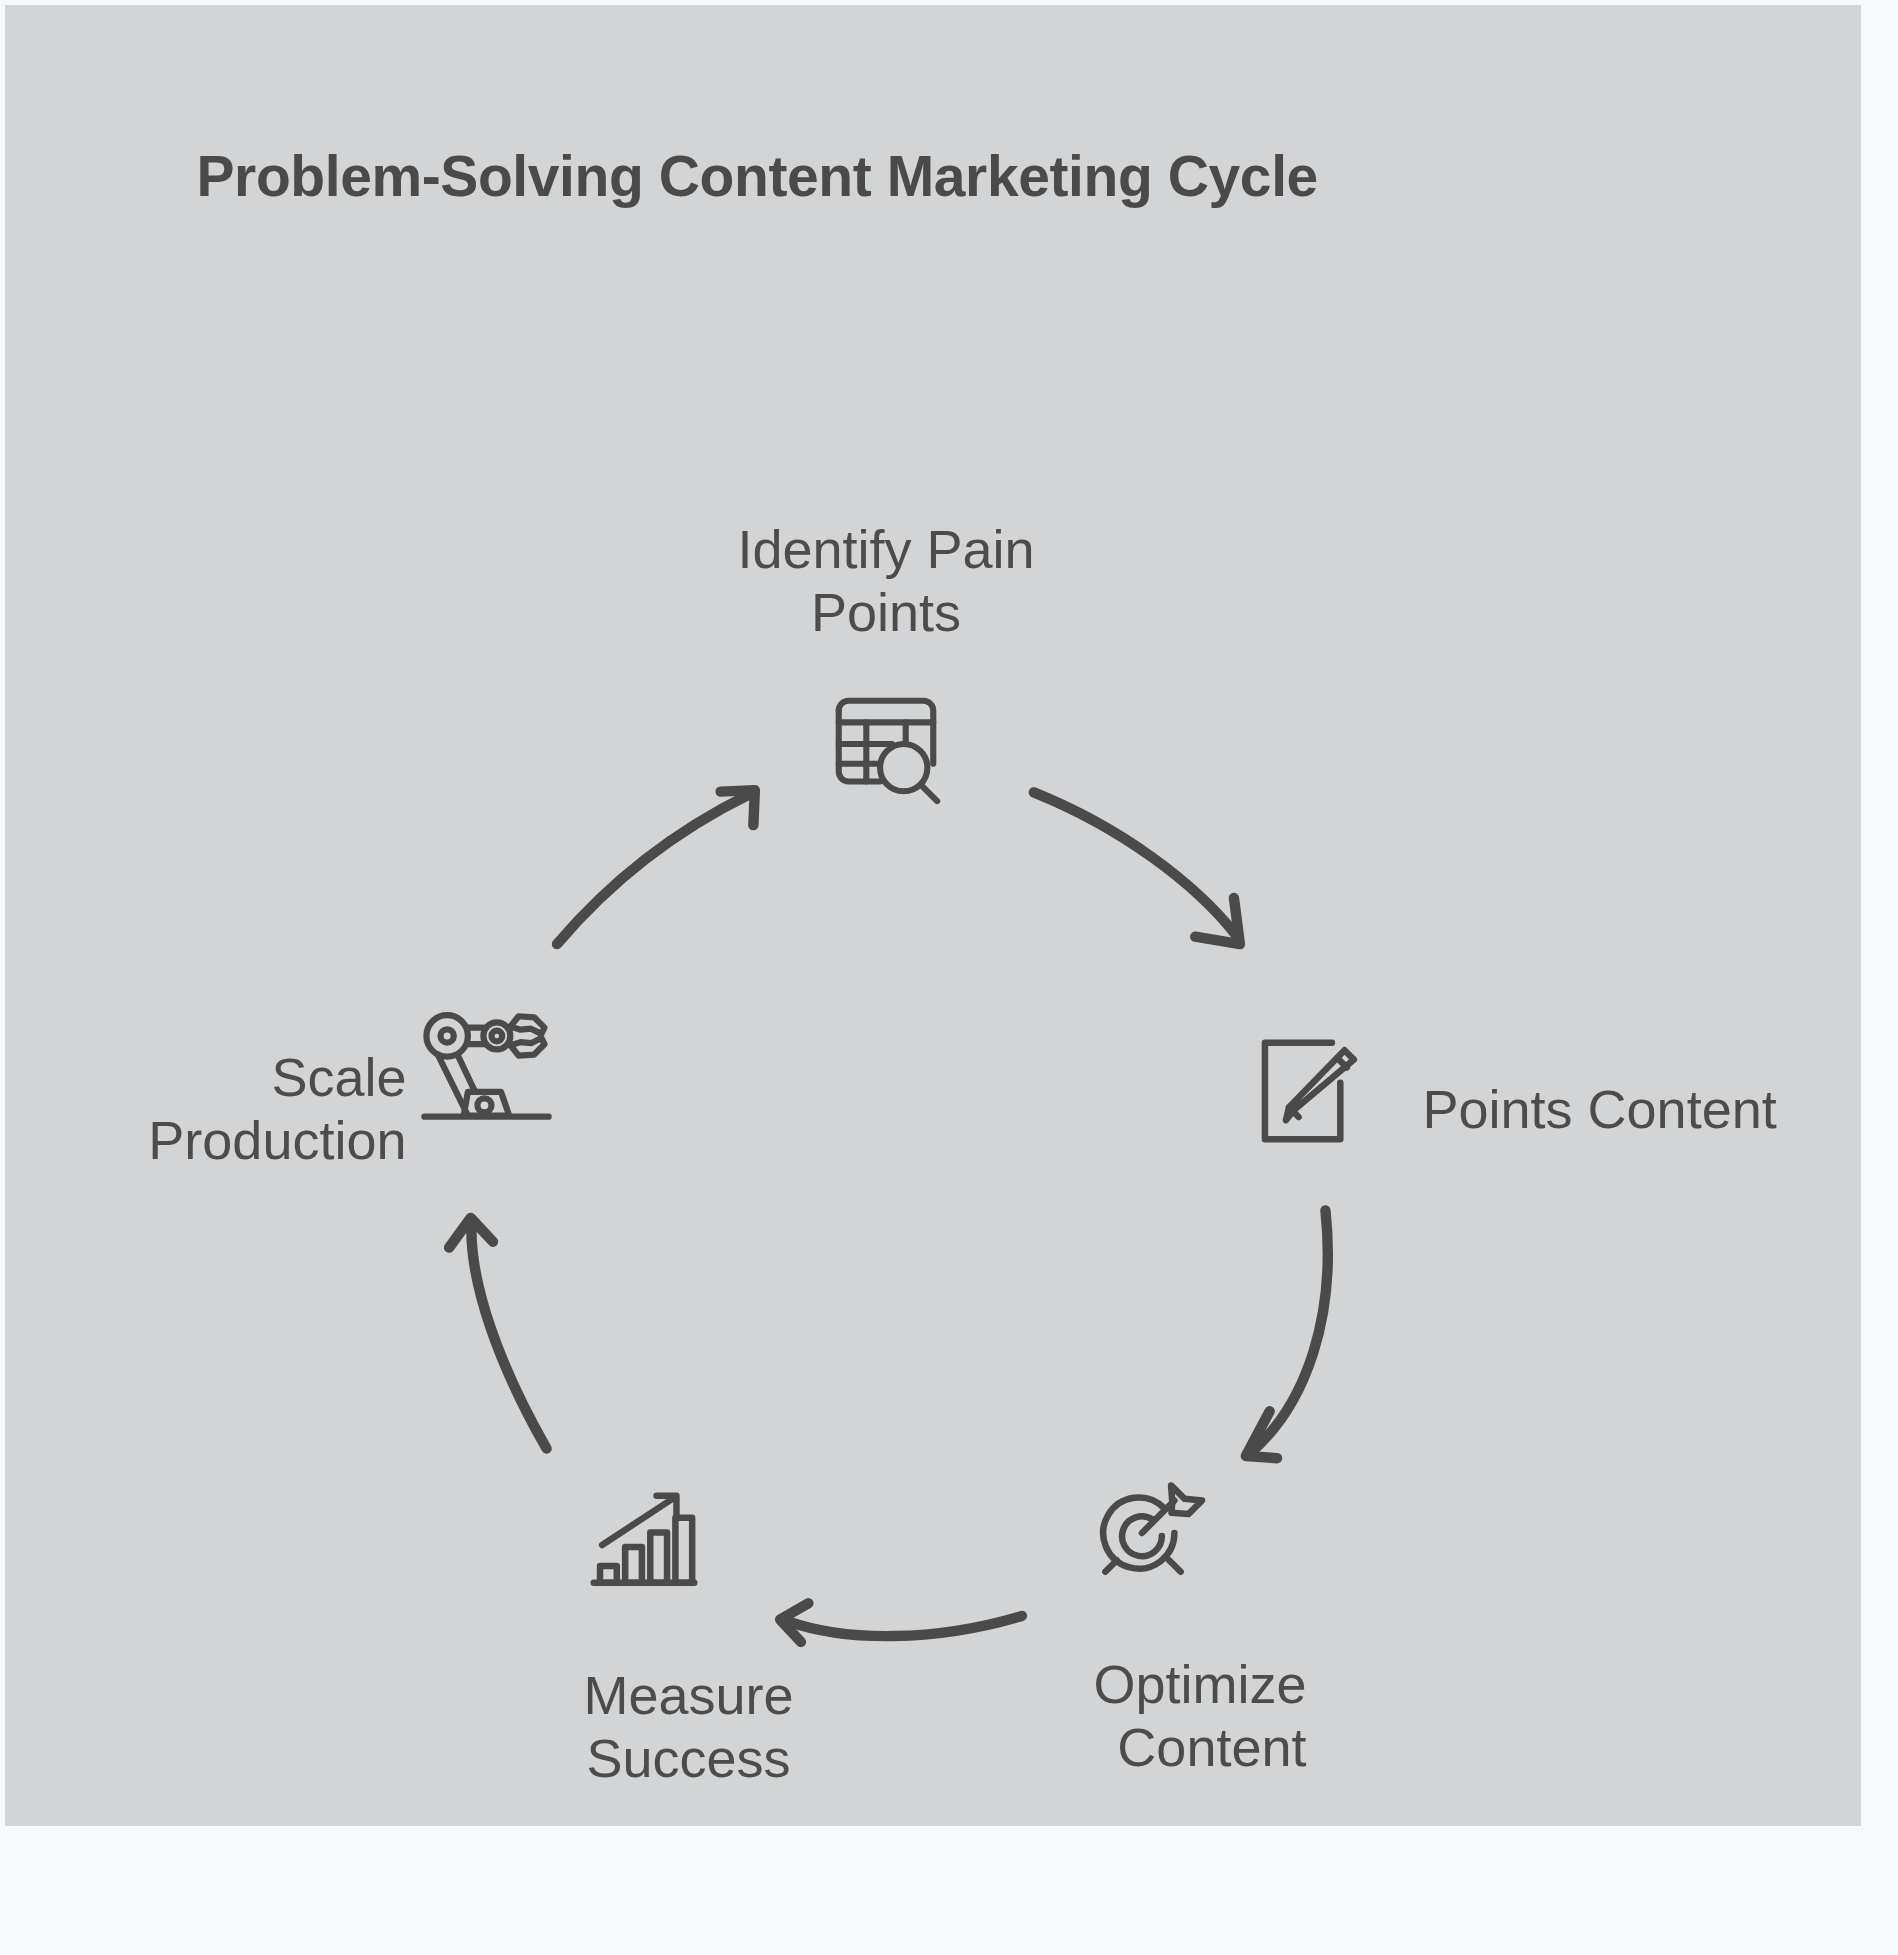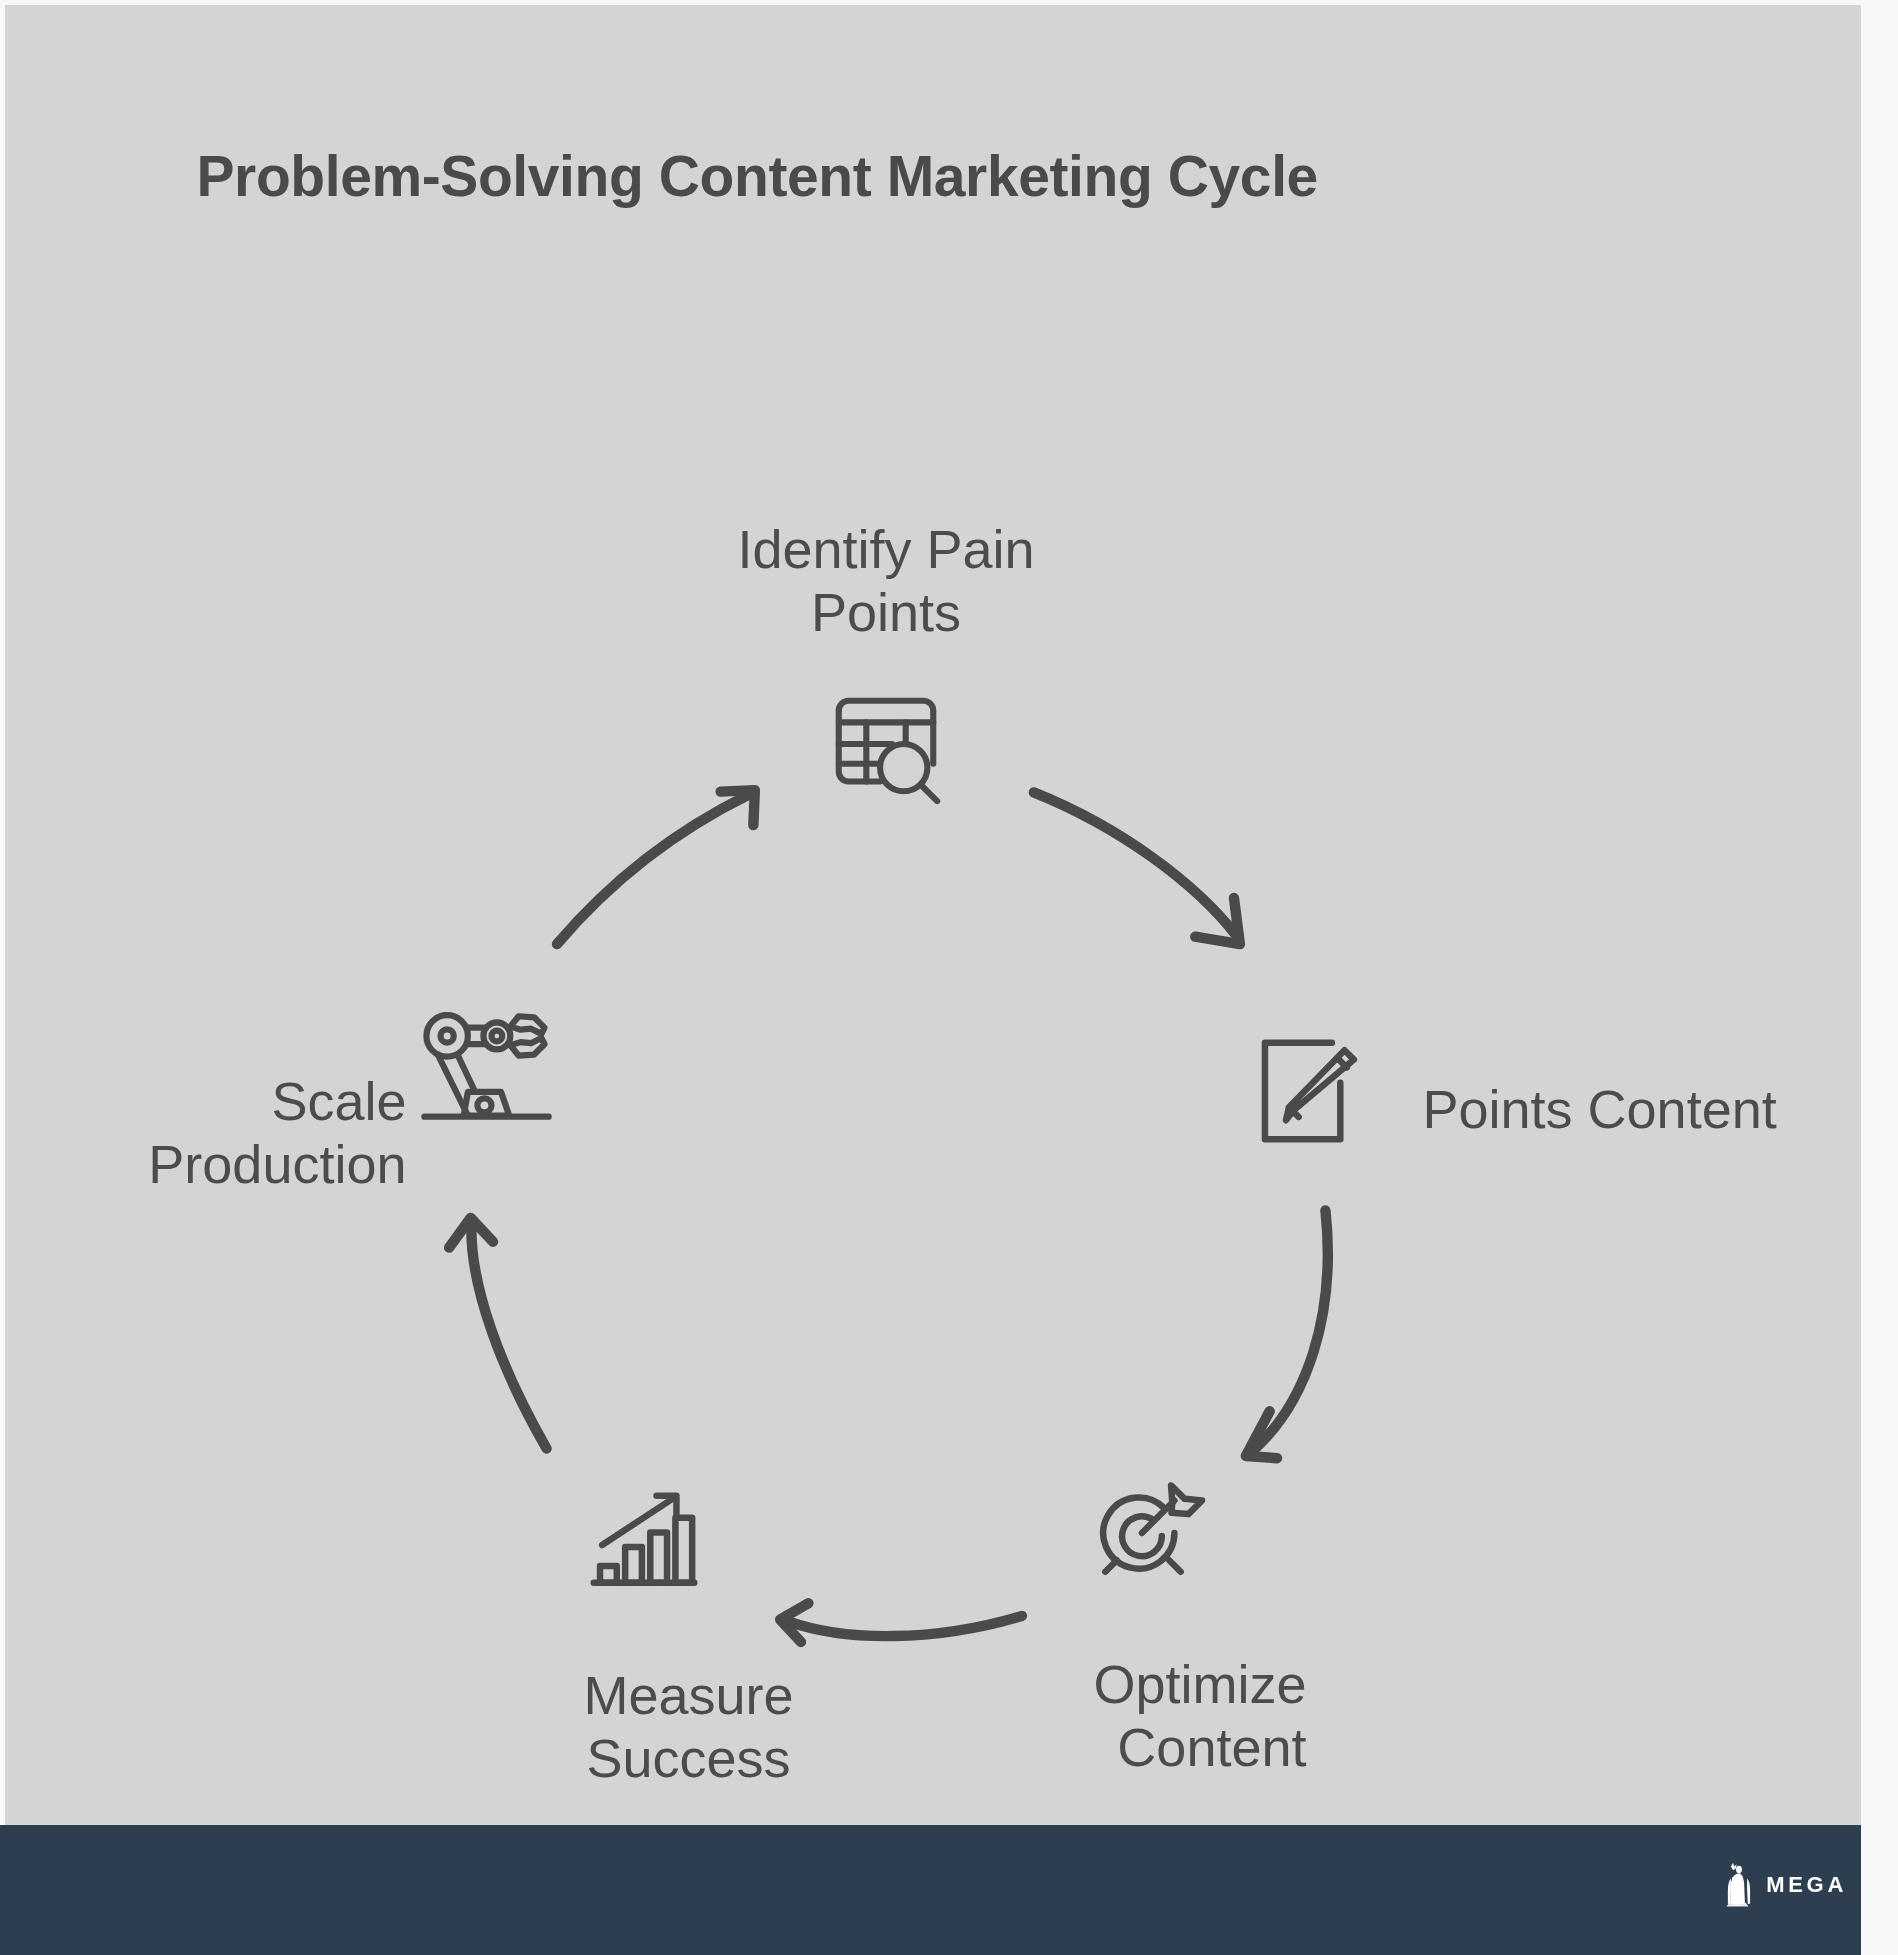--- a/index.html
+++ b/index.html
@@ -68,21 +68,21 @@
     left: -15px; top: 186px; width: 253px; text-align: right;
   }
   #node-optimize .node-icon { left: 7.4px; top: 0; }
   
   #node-measure .node-label {
     left: -30px; top: 186px; width: 298px; text-align: center;
   }
   #node-measure .node-icon { left: 7.4px; top: 0; }
   
   #node-scale .node-label {
-    left: -223px; top: 68px; width: 298px; text-align: right;
+    left: -223px; top: 44px; width: 298px; text-align: right;
   }
   #node-scale .node-icon { left: 82px; top: 0; }
 
   #footer {
     position: absolute;
     left: 0;
     top: 1825px;
     width: 1899px;
     height: 130px;
     background: #2c3e50;
@@ -225,31 +225,15 @@
             <circle cx="34" cy="49.5" r="3.4"></circle>
             <line x1="5" y1="55" x2="65" y2="55"></line>
           </svg>
         </div>
       </div>
 
     </div>
 
   </div>
 
-  <div id="footer">
-    <div id="logo">
-      <svg id="logo-mark" width="31" height="46" viewBox="0 0 42 62">
-        <g fill="#ffffff">
-          <path d="M12 6 l3 -5 1.5 5 3.5 -3 -1.5 6 -3.5 2z"></path>
-          <ellipse cx="23" cy="10" rx="4" ry="5"></ellipse>
-          <path d="M23 15 c-7 1 -10 7 -11 14 l-1 26 c5 3 14 3 20 0 l-1 -26 c-1 -7 -2 -13 -7 -14z"></path>
-          <path d="M12 22 c-3 4 -4 10 -4 16 l0 18 3 1 1 -21z"></path>
-          <path d="M34 22 c3 4 4 10 4 16 l0 18 -3 1 -1 -21z"></path>
-          <rect x="14" y="20" width="2.4" height="34" rx="1"></rect>
-          <path d="M10 55 l-4 5 h30 l-4 -5z" opacity="0.9"></path>
-        </g>
-      </svg>
-      <span id="logo-text">MEGA</span>
-    </div>
-  </div>
 
 </div>
 
 
 </body></html>

